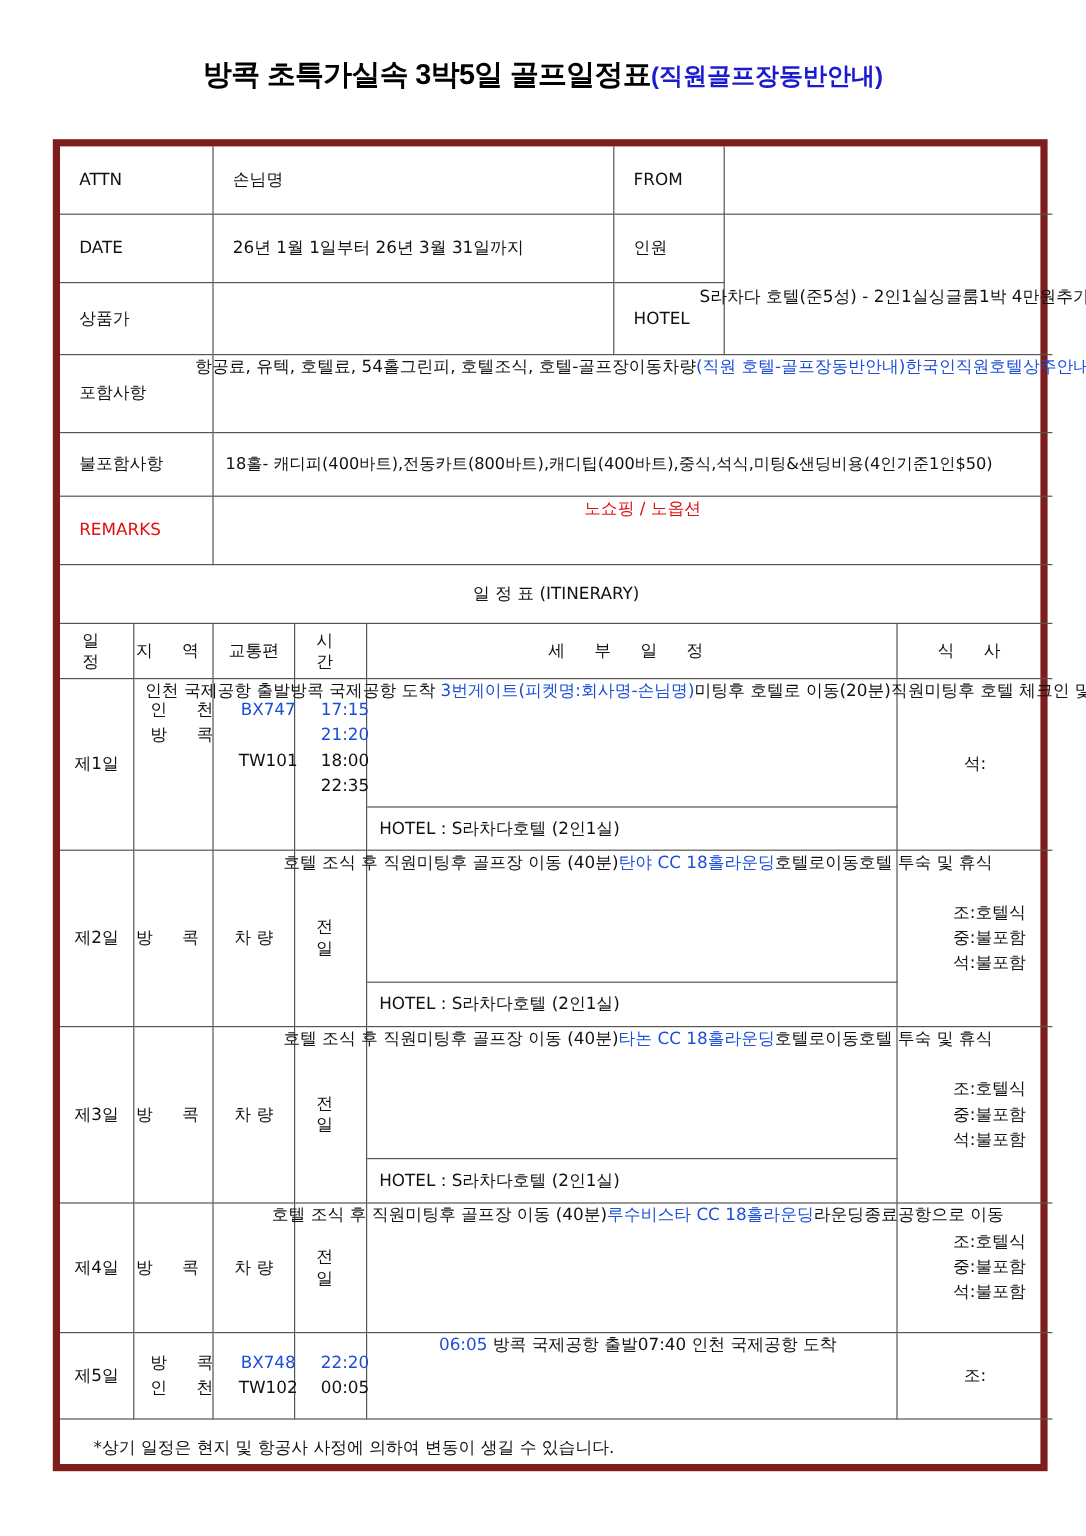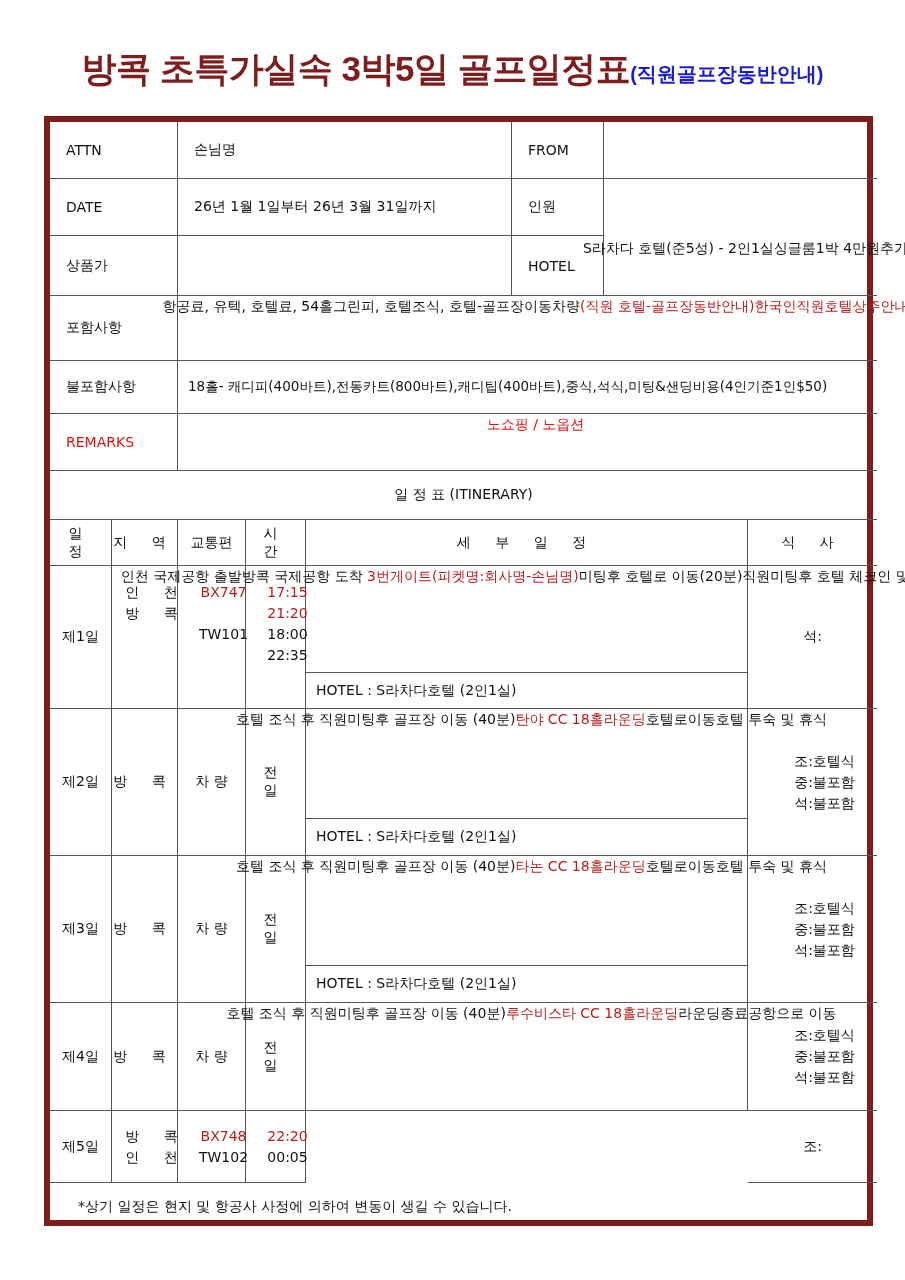--- a/index.html
+++ b/index.html
@@ -1,27 +1,27 @@
 <!DOCTYPE html>
 <html><head>
 <meta charset="utf-8">
 <style>
   html, body { margin:0; padding:0; background:#fff; }
   body { width:905px; height:1280px; position:relative; font-family:"DejaVu Sans","Liberation Sans",sans-serif; color:#111; }
   .title { position:absolute; left:0; top:46px; width:905px; text-align:center; white-space:nowrap; }
-  .title .main { font-family:"Liberation Sans","DejaVu Sans",sans-serif; font-weight:bold; font-size:35px; color:#7f1d1d; letter-spacing:-0.5px; }
+  .title .main { font-family:"Liberation Sans","DejaVu Sans",sans-serif; font-weight:bold; font-size:24px; color:#000000; letter-spacing:-0.5px; }
   .title .sub { font-family:"Liberation Sans","DejaVu Sans",sans-serif; font-weight:bold; font-size:20px; color:#1a1ad0; }
   .box { position:absolute; border:6px solid #7f1d1d; box-sizing:border-box; }
   .cell { position:absolute; box-sizing:border-box; border-right:1px solid #555; border-bottom:1px solid #555; font-size:14px; display:flex; align-items:center; }
   .nob-r { border-right:none; }
   .nob-b { border-bottom:none; }
   .pad { padding-left:16px; }
   .center { justify-content:center; text-align:center; }
   .col { flex-direction:row; align-items:flex-start; justify-content:center; }
-  .blue { color:#b91c1c; }
+  .blue { color:#1d4ed8; }
   .red { color:#e01010; }
   .line { line-height:21px; white-space:nowrap; }
   .stack { display:flex; flex-direction:column; align-items:center;margin-left:24px; }
   .spaced { letter-spacing:10px; }
 </style>
 </head>
 <body>
 
 <div class="title">
   <span class="main">방콕 초특가실속 3박5일 골프일정표</span><span class="sub">(직원골프장동반안내)</span>
@@ -168,16 +168,20 @@
       <span class="line blue">BX748</span>
       <span class="line">TW102</span>
     </div>
   </div>
   <div class="cell center" style="left:196px; top:989px; width:60px; height:72px;">
     <div class="stack">
       <span class="line blue">22:20</span>
       <span class="line">00:05</span>
     </div>
   </div>
+  <div class="cell col" style="left:256px; top:989px; width:442px; height:72px; padding-left:10px;">
+    <span class="line"><span class="blue">06:05</span><span> 방콕 국제공항 출발</span></span>
+    <span class="line"><span>07:40</span><span> 인천 국제공항 도착</span></span>
+  </div>
   <div class="cell nob-r center" style="left:698px; top:989px; width:129px; height:72px;">조:</div>
 
   <div class="cell nob-r nob-b" style="left:0; top:1061px; width:827px; height:47px; padding-left:28px;">*상기 일정은 현지 및 항공사 사정에 의하여 변동이 생길 수 있습니다.</div>
 </div>
 
 </body></html>

